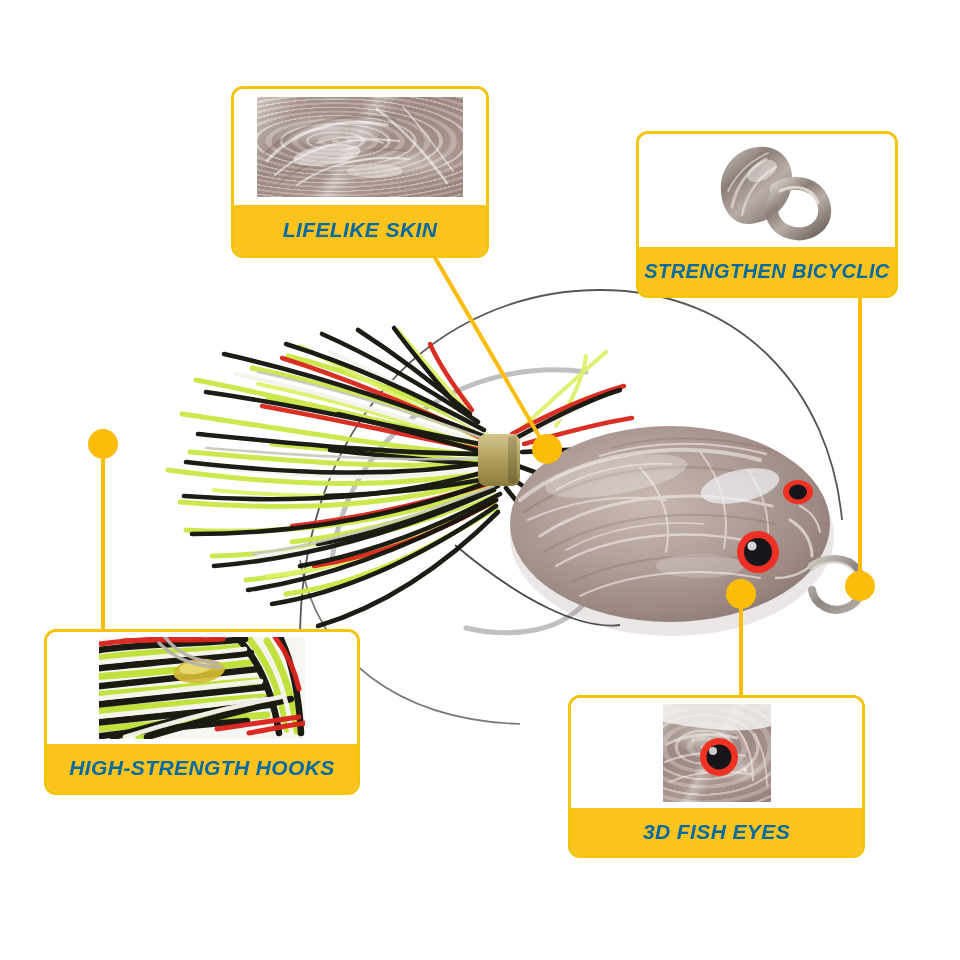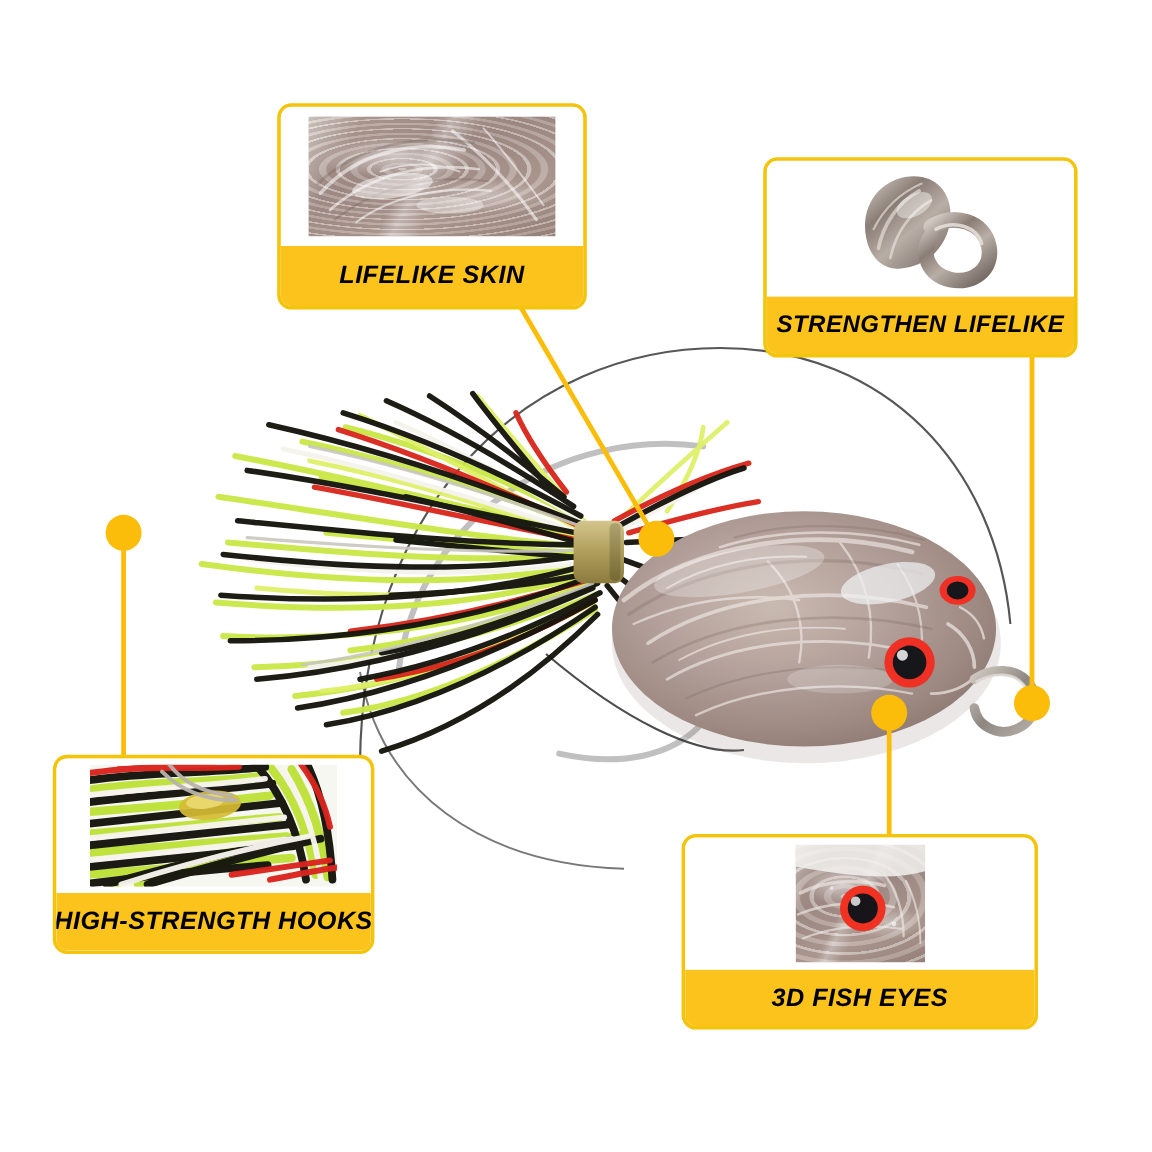--- a/index.html
+++ b/index.html
@@ -37,41 +37,41 @@
     position:relative;
   }
   .callout .photo .thumb{
     position:relative;
     overflow:hidden;
     border-radius:1px;
   }
   .callout .label{
     flex:0 0 auto;
     background:#FBC31B;
-    color:#000000;
+    color:#0369a1;
     font-weight:bold;
     font-style:italic;
     letter-spacing:.4px;
     display:flex;align-items:center;justify-content:center;
     text-align:center;
     white-space:nowrap;
   }
 
   
   #callout-lifelike-skin{left:231px;top:86px;width:258px;height:172px;}
   #callout-lifelike-skin .photo{height:116px;}
   #callout-lifelike-skin .thumb{width:206px;height:100px;}
   #callout-lifelike-skin .label{height:50px;font-size:21px;}
 
   #callout-strengthen-bicyclic{left:636px;top:131px;width:262px;height:167px;}
   #callout-strengthen-bicyclic .photo{height:113px;}
   #callout-strengthen-bicyclic .thumb{width:150px;height:108px;}
   #callout-strengthen-bicyclic .label{height:48px;font-size:20px;}
 
-  #callout-high-strength-hooks{left:44px;top:629px;width:268px;height:166px;}
+  #callout-high-strength-hooks{left:44px;top:629px;width:316px;height:166px;}
   #callout-high-strength-hooks .photo{height:112px;}
   #callout-high-strength-hooks .thumb{width:206px;height:102px;}
   #callout-high-strength-hooks .label{height:48px;font-size:21px;}
 
   #callout-3d-fish-eyes{left:568px;top:695px;width:297px;height:163px;}
   #callout-3d-fish-eyes .photo{height:110px;}
   #callout-3d-fish-eyes .thumb{width:108px;height:98px;}
   #callout-3d-fish-eyes .label{height:47px;font-size:21px;}
 
   
@@ -341,21 +341,21 @@
             <path d="M50 78 C 54 58, 66 40, 84 30" stroke-width="2.2"></path>
             <path d="M36 54 C 44 38, 58 24, 76 16" stroke-width="1.8"></path>
           </g>
           <ellipse cx="70" cy="34" rx="16" ry="9" fill="#ffffff" opacity="0.42" transform="rotate(-28 70 34)"></ellipse>
 
           <path d="M84 52 C 104 40, 128 48, 132 68 C 136 88, 118 100, 100 96 C 82 92, 74 74, 84 60" fill="none" stroke="url(#lipGrad)" stroke-width="13" stroke-linecap="round"></path>
           <path d="M88 54 C 104 46, 122 52, 126 66" fill="none" stroke="#ece6e0" stroke-width="3" stroke-linecap="round" opacity="0.8"></path>
         </svg>
       </div>
     </div>
-    <div class="label">STRENGTHEN LIFELIKE</div>
+    <div class="label">STRENGTHEN BICYCLIC</div>
   </div>
 
   <div class="callout" id="callout-high-strength-hooks">
     <div class="photo">
       <div class="thumb">
         <svg width="206" height="102" viewBox="0 0 206 102">
           <rect x="0" y="0" width="206" height="102" fill="#f7f7f2"></rect>
           <g fill="none" stroke-linecap="round">
 
             <g stroke="#bfe23c" stroke-width="7" opacity="0.98">

